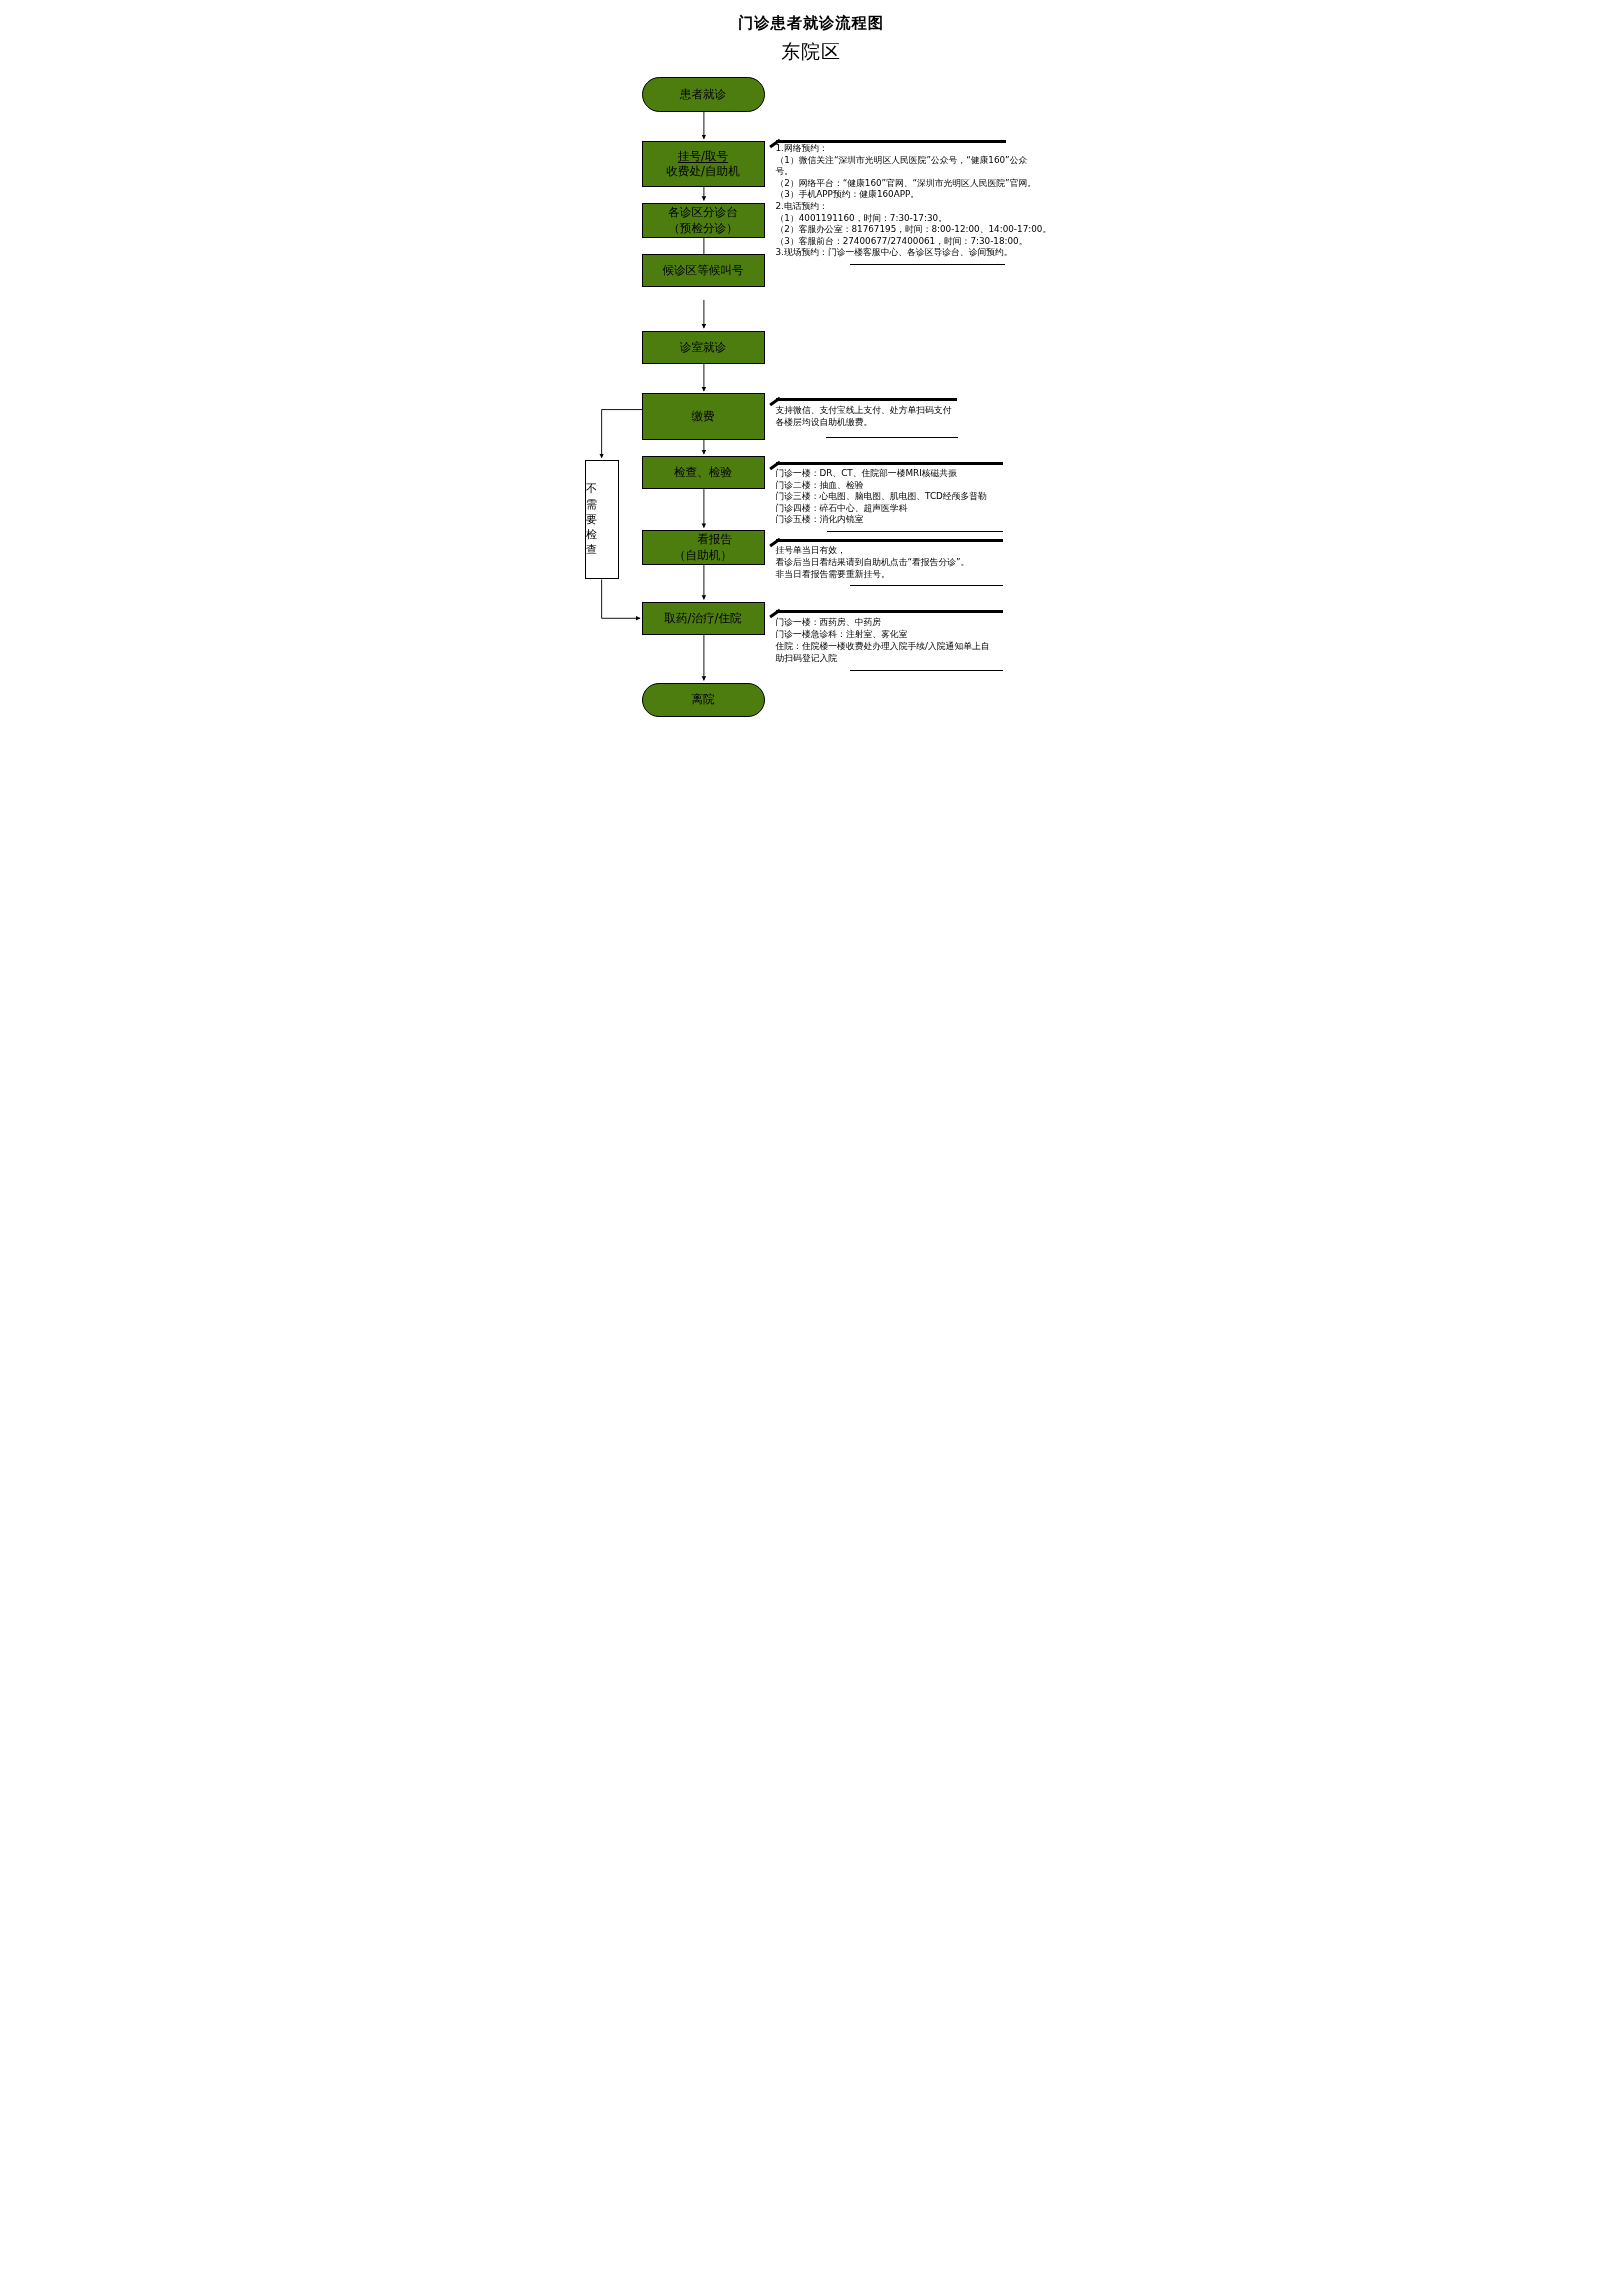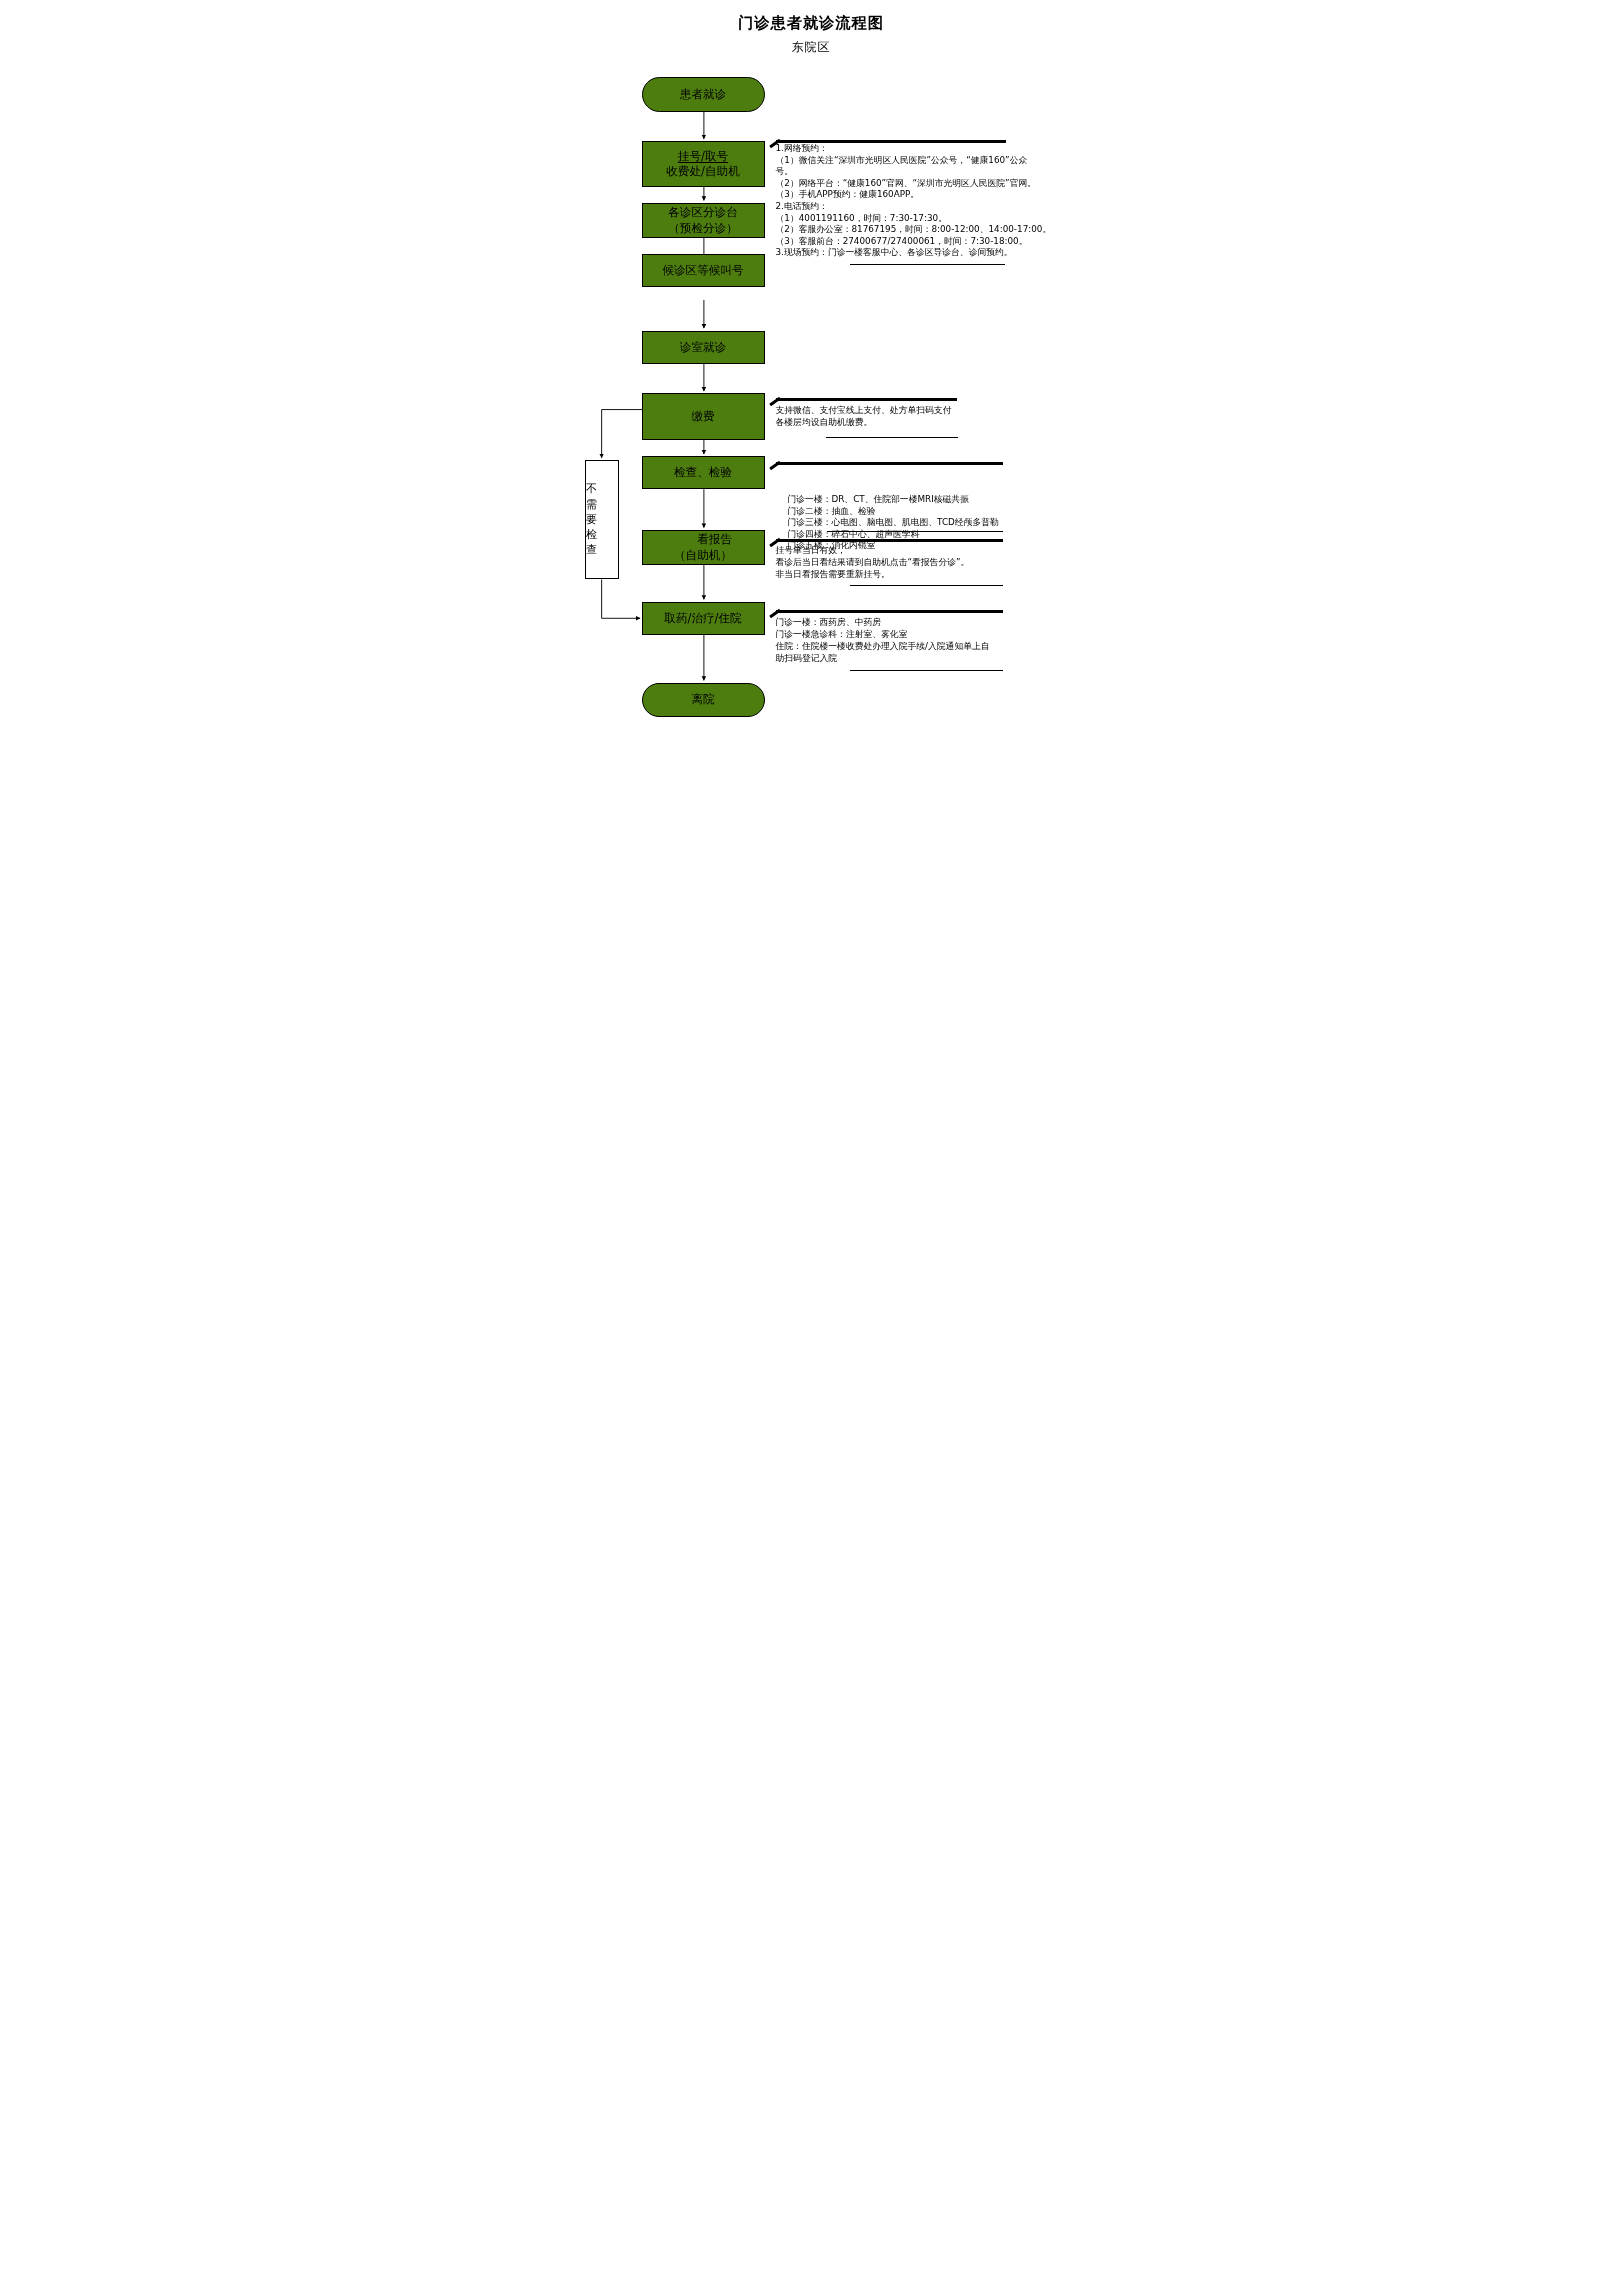--- a/index.html
+++ b/index.html
@@ -2,21 +2,21 @@
 <html style="font-size:7.4px"><head>
 <meta charset="utf-8">
 <style>
   * { margin:0; padding:0; box-sizing:border-box; }
   html,body { background:#ffffff; }
   body { font-family:"DejaVu Sans","Liberation Sans",sans-serif; color:#000; }
   .page { position:relative; width:541px; height:765px; margin:0 auto; background:#fff; overflow:hidden; }
 
   .title-wrap { position:absolute; top:13px; left:0; width:541px; text-align:center; }
   .title-line1 { font-size:15.3px; letter-spacing:0.9px;font-weight:bold; }
-  .title-line2 { font-size:12px; margin-top:4.6px; letter-spacing:0.9px; }
+  .title-line2 { font-size:19px; margin-top:4.6px; letter-spacing:0.9px; }
 
   svg.connectors { position:absolute; top:0; left:0; width:541px; height:765px; pointer-events:none; }
 
   .node { position:absolute; left:101px; width:123px; border:0.9px solid #000; background:#4d7c0f;
           display:flex; flex-direction:column; align-items:center; justify-content:center;
           font-size:11.6px; text-align:center; line-height:15.7px; white-space:pre-line; }
   .stadium { border-radius:17.6px; }
   .n0 { top:77px;  height:35px; }
   .n1 { top:141px;  height:46px; line-height:15px; }
   .n2 { top:203px;  height:35px; line-height:15.3px; }
@@ -31,21 +31,21 @@
 
   .bypass-box { position:absolute; left:44px; top:460px; width:34px; height:119px;
                 border:0.9px solid #000; background:#fff;
                 display:flex; align-items:center; justify-content:flex-start; }
   .bypass-text { width:12px; font-size:11px; line-height:15.3px; word-break:break-all; text-align:center; }
 
   .ann-text { position:absolute; left:235px; width:282px; font-size:8.8px; }
   .ann-text .ln { white-space:nowrap; }
   .b1t { top:143px;  line-height:11.6px; }
   .b2t { top:404px;  line-height:12px; }
-  .b3t { top:494px; line-height:11.6px;margin-left:12px; }
+  .b3t { top:468px; line-height:11.6px; }
   .b4t { top:544px; line-height:12px; }
   .b5t { top:616px; line-height:12px; }
 
   .accent-bar { position:absolute; left:235px; height:2.8px; background:#000; }
   .accent-bar::before { content:""; position:absolute; left:-7px; top:2.3px; width:12px; height:2.8px;
                         background:#000; transform:rotate(-35deg); }
   .bar1 { top:140px;  width:230px; }
   .bar2 { top:398px;  width:181px; }
   .bar3 { top:462px;  width:227px; }
   .bar4 { top:539px; width:227px; }

